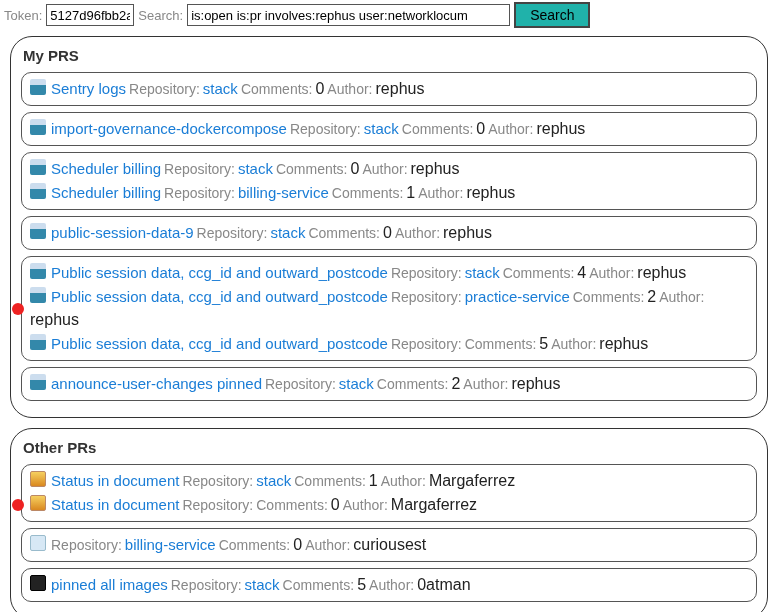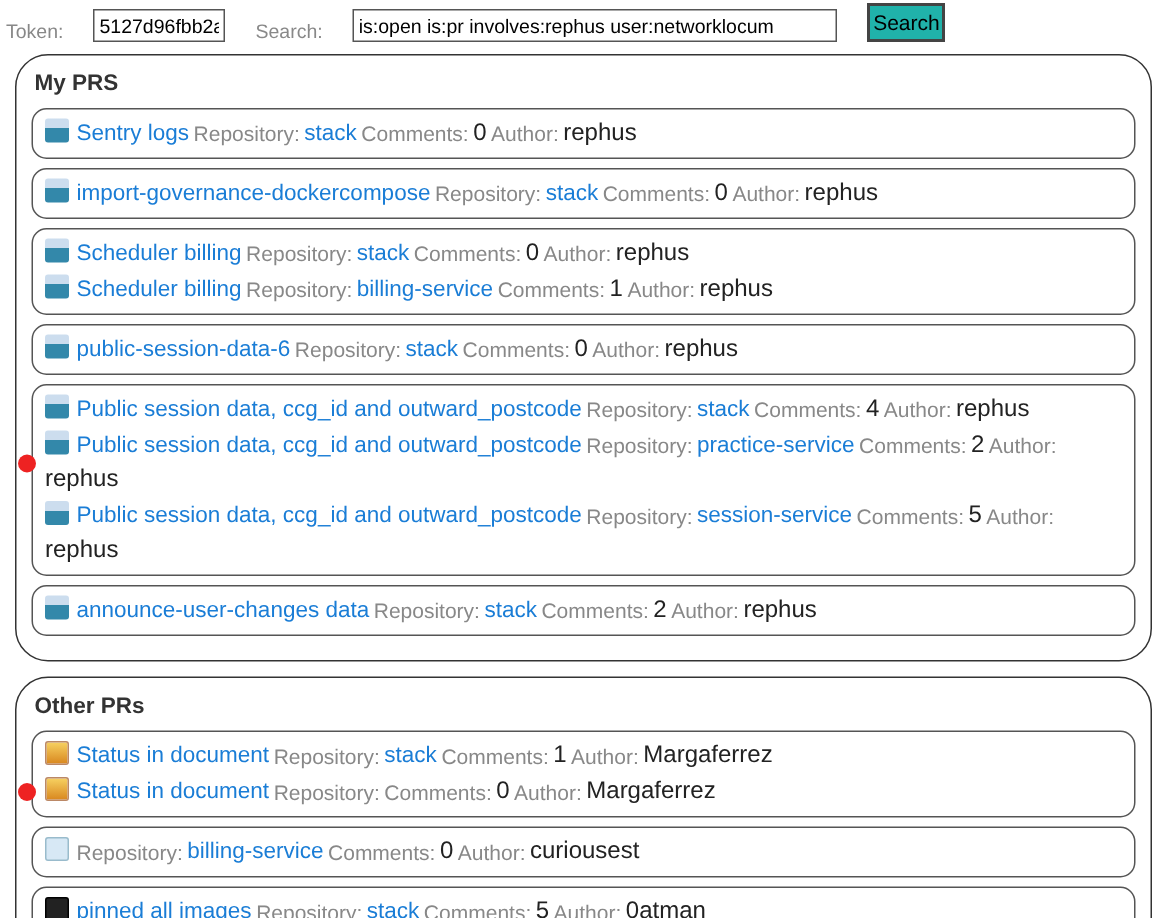--- a/index.html
+++ b/index.html
@@ -6,41 +6,41 @@
   body {
     margin: 0;
     font-family: Arial, Helvetica, sans-serif;
     font-size: 14px;
     background: #fff;
     color: #333;
     width: 778px;
   }
   .topbar {
     display: flex;
-    align-items: flex-end;
-    gap: 20px;
+    align-items: center;
+    gap: 4px;
     padding: 2px 4px;
     font-size: 13px;
     color: #777;
   }
   .topbar label { font-size: 13px; color: #888; }
   .topbar input[type="text"] {
     border: 1px solid #555;
     height: 22px;
     font-size: 13px;
     padding: 0 3px;
     font-family: inherit;
   }
   .token-input { width: 88px; }
   .search-input { width: 323px; }
   .search-btn {
     background: #20b2aa;
     border: 2px solid #444;
     height: 26px;
-    padding: 0 2px;
+    padding: 0 14px;
     font-size: 14px;
     cursor: pointer;
   }
   .panel {
     margin: 6px 10px 10px 10px;
     border: 1px solid #333;
     border-radius: 22px;
     padding: 8px 10px 10px 10px;
   }
   .panel h2 {
@@ -148,21 +148,21 @@
           <a href="#" class="repo-link">billing-service</a>
           <span class="meta-label"> Comments:</span>
           <span class="count">1</span>
           <span class="meta-label"> Author:</span>
           <span class="author-val">rephus</span>
         </div>
       </div>
       <div class="group">
         <div class="pr-row">
           <span class="avatar av-blue"></span>
-          <a href="#" class="title-link">public-session-data-6</a>
+          <a href="#" class="title-link">public-session-data-9</a>
           <span class="meta-label"> Repository:</span>
           <a href="#" class="repo-link">stack</a>
           <span class="meta-label"> Comments:</span>
           <span class="count">0</span>
           <span class="meta-label"> Author:</span>
           <span class="author-val">rephus</span>
         </div>
       </div>
       <div class="group">
         <div class="pr-row">
@@ -183,31 +183,30 @@
           <a href="#" class="repo-link">practice-service</a>
           <span class="meta-label"> Comments:</span>
           <span class="count">2</span>
           <span class="meta-label"> Author:</span>
           <span class="author-val">rephus</span>
         </div>
         <div class="pr-row">
           <span class="avatar av-blue"></span>
           <a href="#" class="title-link">Public session data, ccg_id and outward_postcode</a>
           <span class="meta-label"> Repository:</span>
-          <a href="#" class="repo-link">session-service</a>
           <span class="meta-label"> Comments:</span>
           <span class="count">5</span>
           <span class="meta-label"> Author:</span>
           <span class="author-val">rephus</span>
         </div>
       </div>
       <div class="group">
         <div class="pr-row">
           <span class="avatar av-blue"></span>
-          <a href="#" class="title-link">announce-user-changes data</a>
+          <a href="#" class="title-link">announce-user-changes pinned</a>
           <span class="meta-label"> Repository:</span>
           <a href="#" class="repo-link">stack</a>
           <span class="meta-label"> Comments:</span>
           <span class="count">2</span>
           <span class="meta-label"> Author:</span>
           <span class="author-val">rephus</span>
         </div>
       </div>
     </div>
     <div class="panel">

